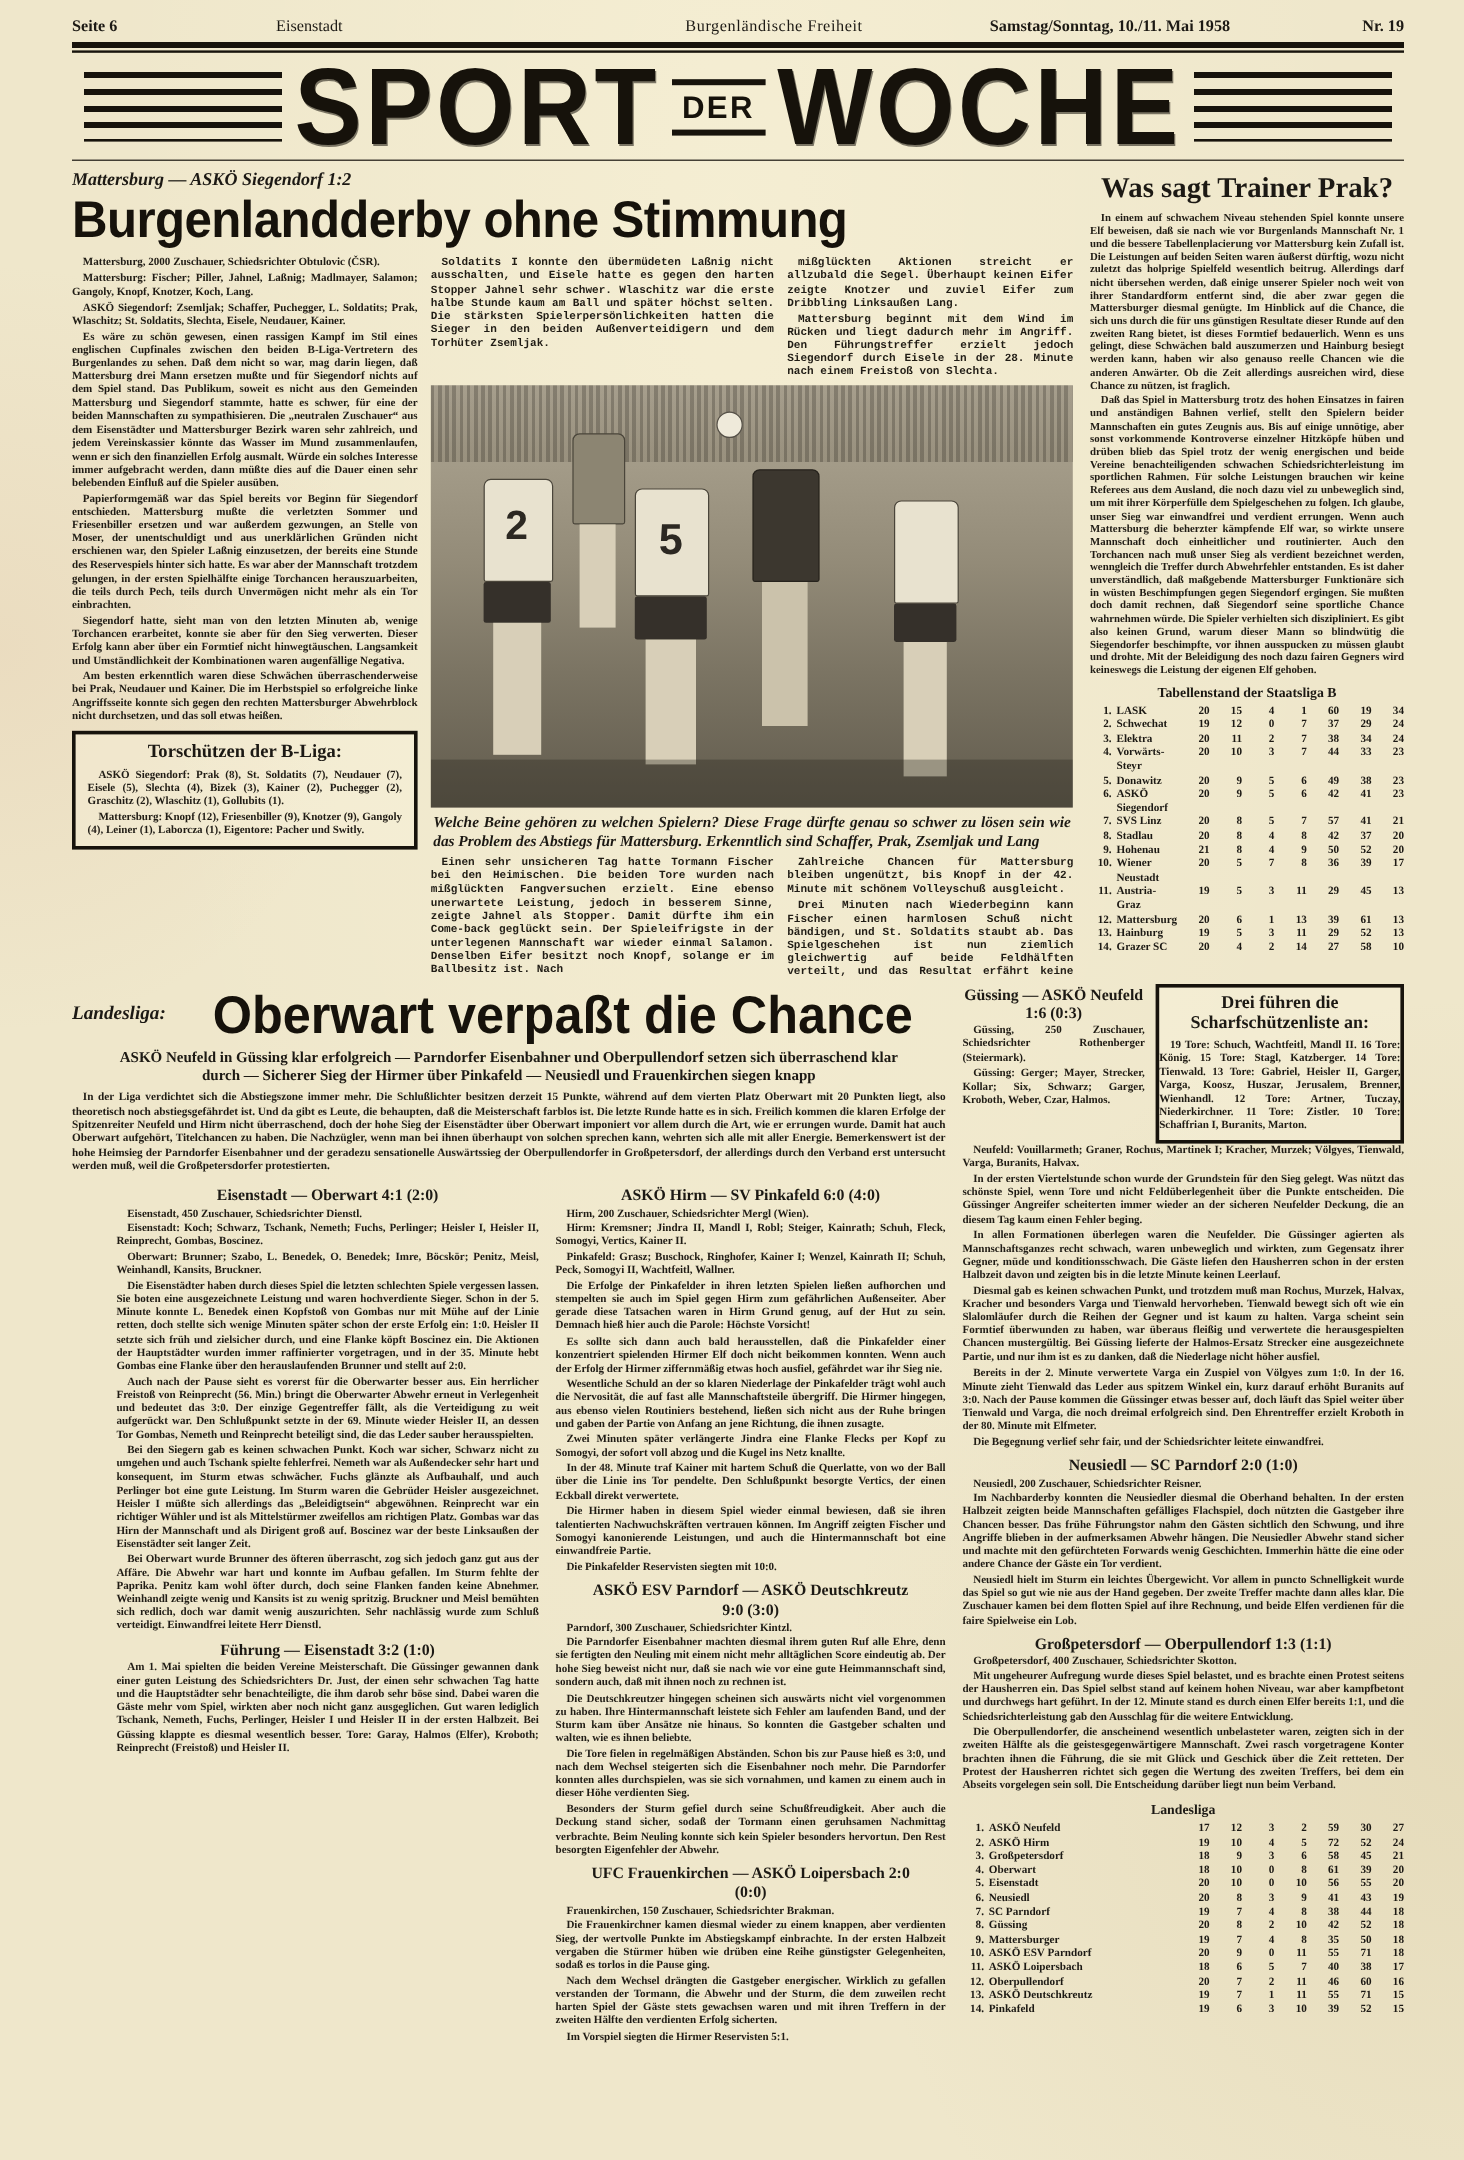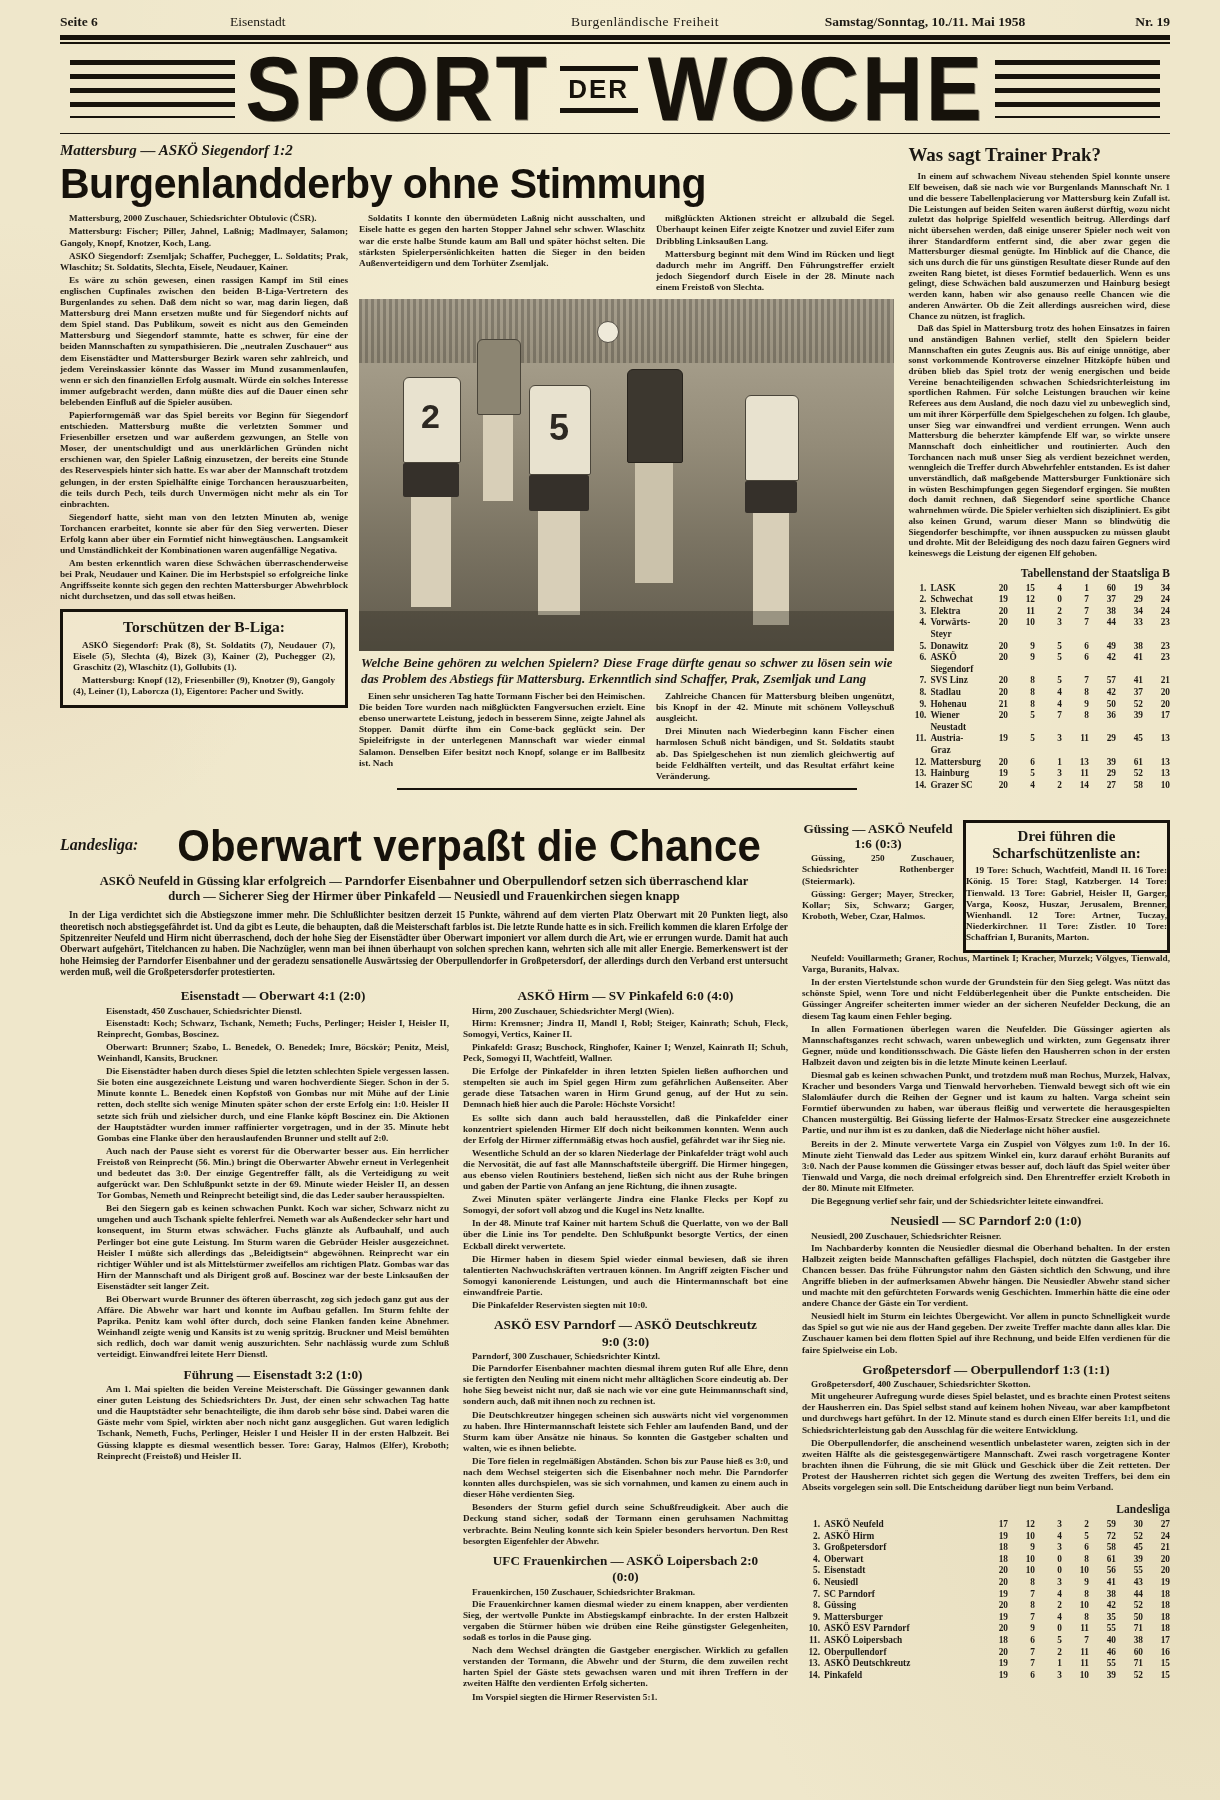--- a/index.html
+++ b/index.html
@@ -35,43 +35,43 @@
   .bodyp{font-size:9.2px;line-height:11.1px;text-align:justify;font-weight:bold;margin:0 0 2px;text-indent:9px;color:#201c15;}
   .kicker{font-size:15px;font-weight:bold;font-style:italic;margin:2px 0 0;}
   .headline{font-family:"Liberation Sans",sans-serif;font-weight:900;font-size:41px;letter-spacing:-.5px;
     color:#16120b;margin:1px 0 6px;transform:scaleY(1.05);transform-origin:left;white-space:nowrap;}
   
   .top-section{display:flex;height:676px;overflow:hidden;}
   .top-left{width:842px;}
   .cols{display:flex;gap:11px;}
   .c1{width:288px;}
   .midblock{flex:1;}
-  .mid-toprow,.mid-botrow{display:flex;gap:11px;}
+  .mid-toprow,.mid-botrow{display:flex;gap:11px;font-family:Liberation Mono, monospace;}
   .m2{width:286px;} .m3{flex:1;}
   .photo{position:relative;height:352px;margin:4px 0 4px;overflow:hidden;
     background:linear-gradient(180deg,#b6ae9c 0%,#a59d8a 16%,#938b78 42%,#7b7463 68%,#615b4d 100%);}
   .photo::before{content:"";position:absolute;left:0;top:0;right:0;height:64px;
     background:repeating-linear-gradient(90deg,rgba(58,53,43,.40) 0 3px,rgba(120,112,95,.25) 3px 6px);}
   .photo::after{content:"";position:absolute;left:0;bottom:0;right:0;height:40px;background:rgba(40,36,28,.35);}
   .pl{position:absolute;}
   .jersey{background:#e8e2cf;border:1px solid #4a453a;border-radius:6px 6px 2px 2px;}
   .shorts{background:#35302a;border-radius:2px;}
   .legs{background:#d8cfb8;}
   .pnum{position:absolute;font-family:"Liberation Sans",sans-serif;font-weight:900;color:#2c2822;}
   .ball{position:absolute;width:20px;height:20px;border-radius:50%;background:#efeada;border:1px solid #555047;}
   .caption{font-size:12.8px;font-style:italic;font-weight:bold;line-height:16px;text-align:justify;margin:2px 2px 4px;}
   .scorers-box{border:3.5px solid #17130c;padding:5px 10px 6px;margin-top:6px;background:rgba(255,250,230,.25);}
   .box-title{text-align:center;font-weight:bold;font-size:15.5px;margin:1px 0 4px;}
   .mid-rule{height:2.5px;background:#17130c;width:460px;margin:4px auto 0;}
   
   .top-right{flex:1;padding-left:14px;}
-  .prak-title{font-weight:bold;font-size:19px;margin:4px 0 5px;}
+  .prak-title{text-align:center;font-weight:bold;font-size:24px;margin:4px 0 5px;}
   .top-right .bodyp{font-size:9px;line-height:10.7px;}
   .tbl{margin-top:8px;}
-  .tbl-title{text-align:right;font-weight:bold;font-size:11.5px;margin:4px 0 4px;}
+  .tbl-title{text-align:center;font-weight:bold;font-size:11.5px;margin:4px 0 4px;}
   .trow{display:flex;font-size:9.3px;font-weight:bold;line-height:11.6px;}
   .t-rank{width:18px;text-align:right;margin-right:4px;}
   .t-name{flex:1;}
   .t-num{width:27px;text-align:right;}
   
   .bottom-section{display:flex;height:952px;overflow:hidden;margin-top:4px;}
   .bot-left{width:728px;}
   .ll-head{position:relative;margin-top:2px;}
   .ll-label{position:absolute;left:0;top:14px;font-size:16px;font-weight:bold;font-style:italic;}
   .ll-headline{font-family:"Liberation Sans",sans-serif;font-weight:900;font-size:42px;text-align:center;

